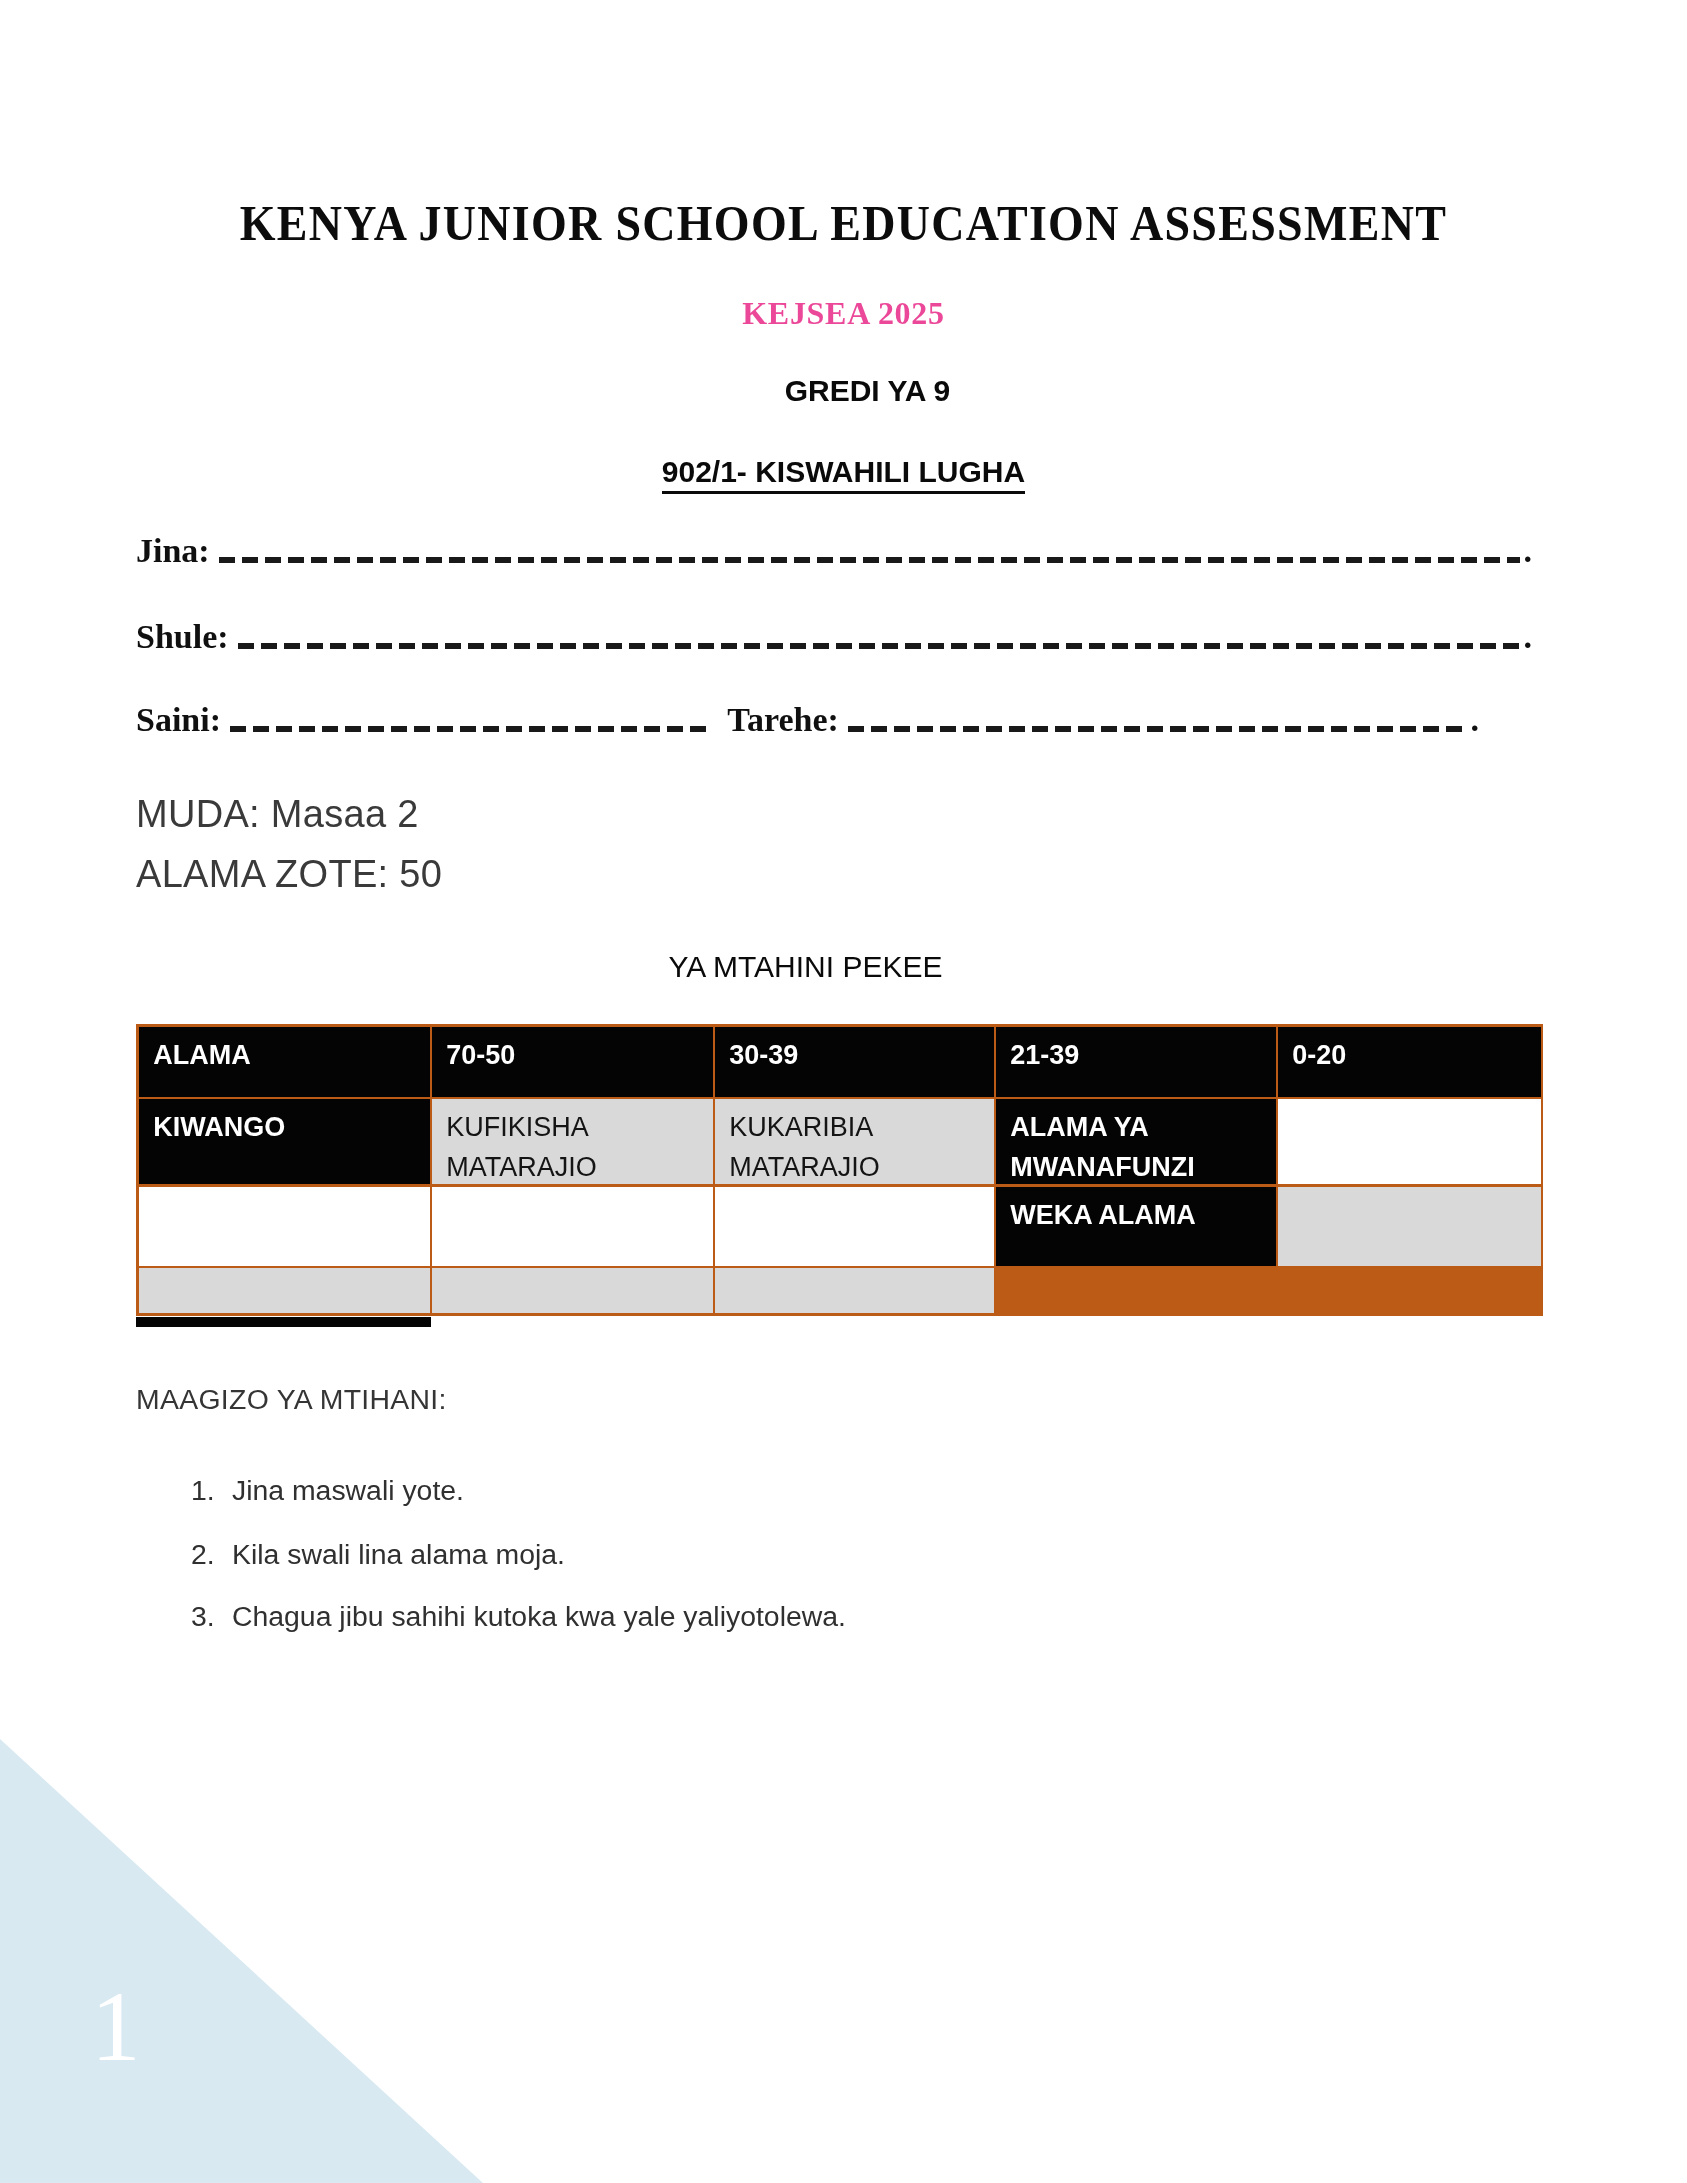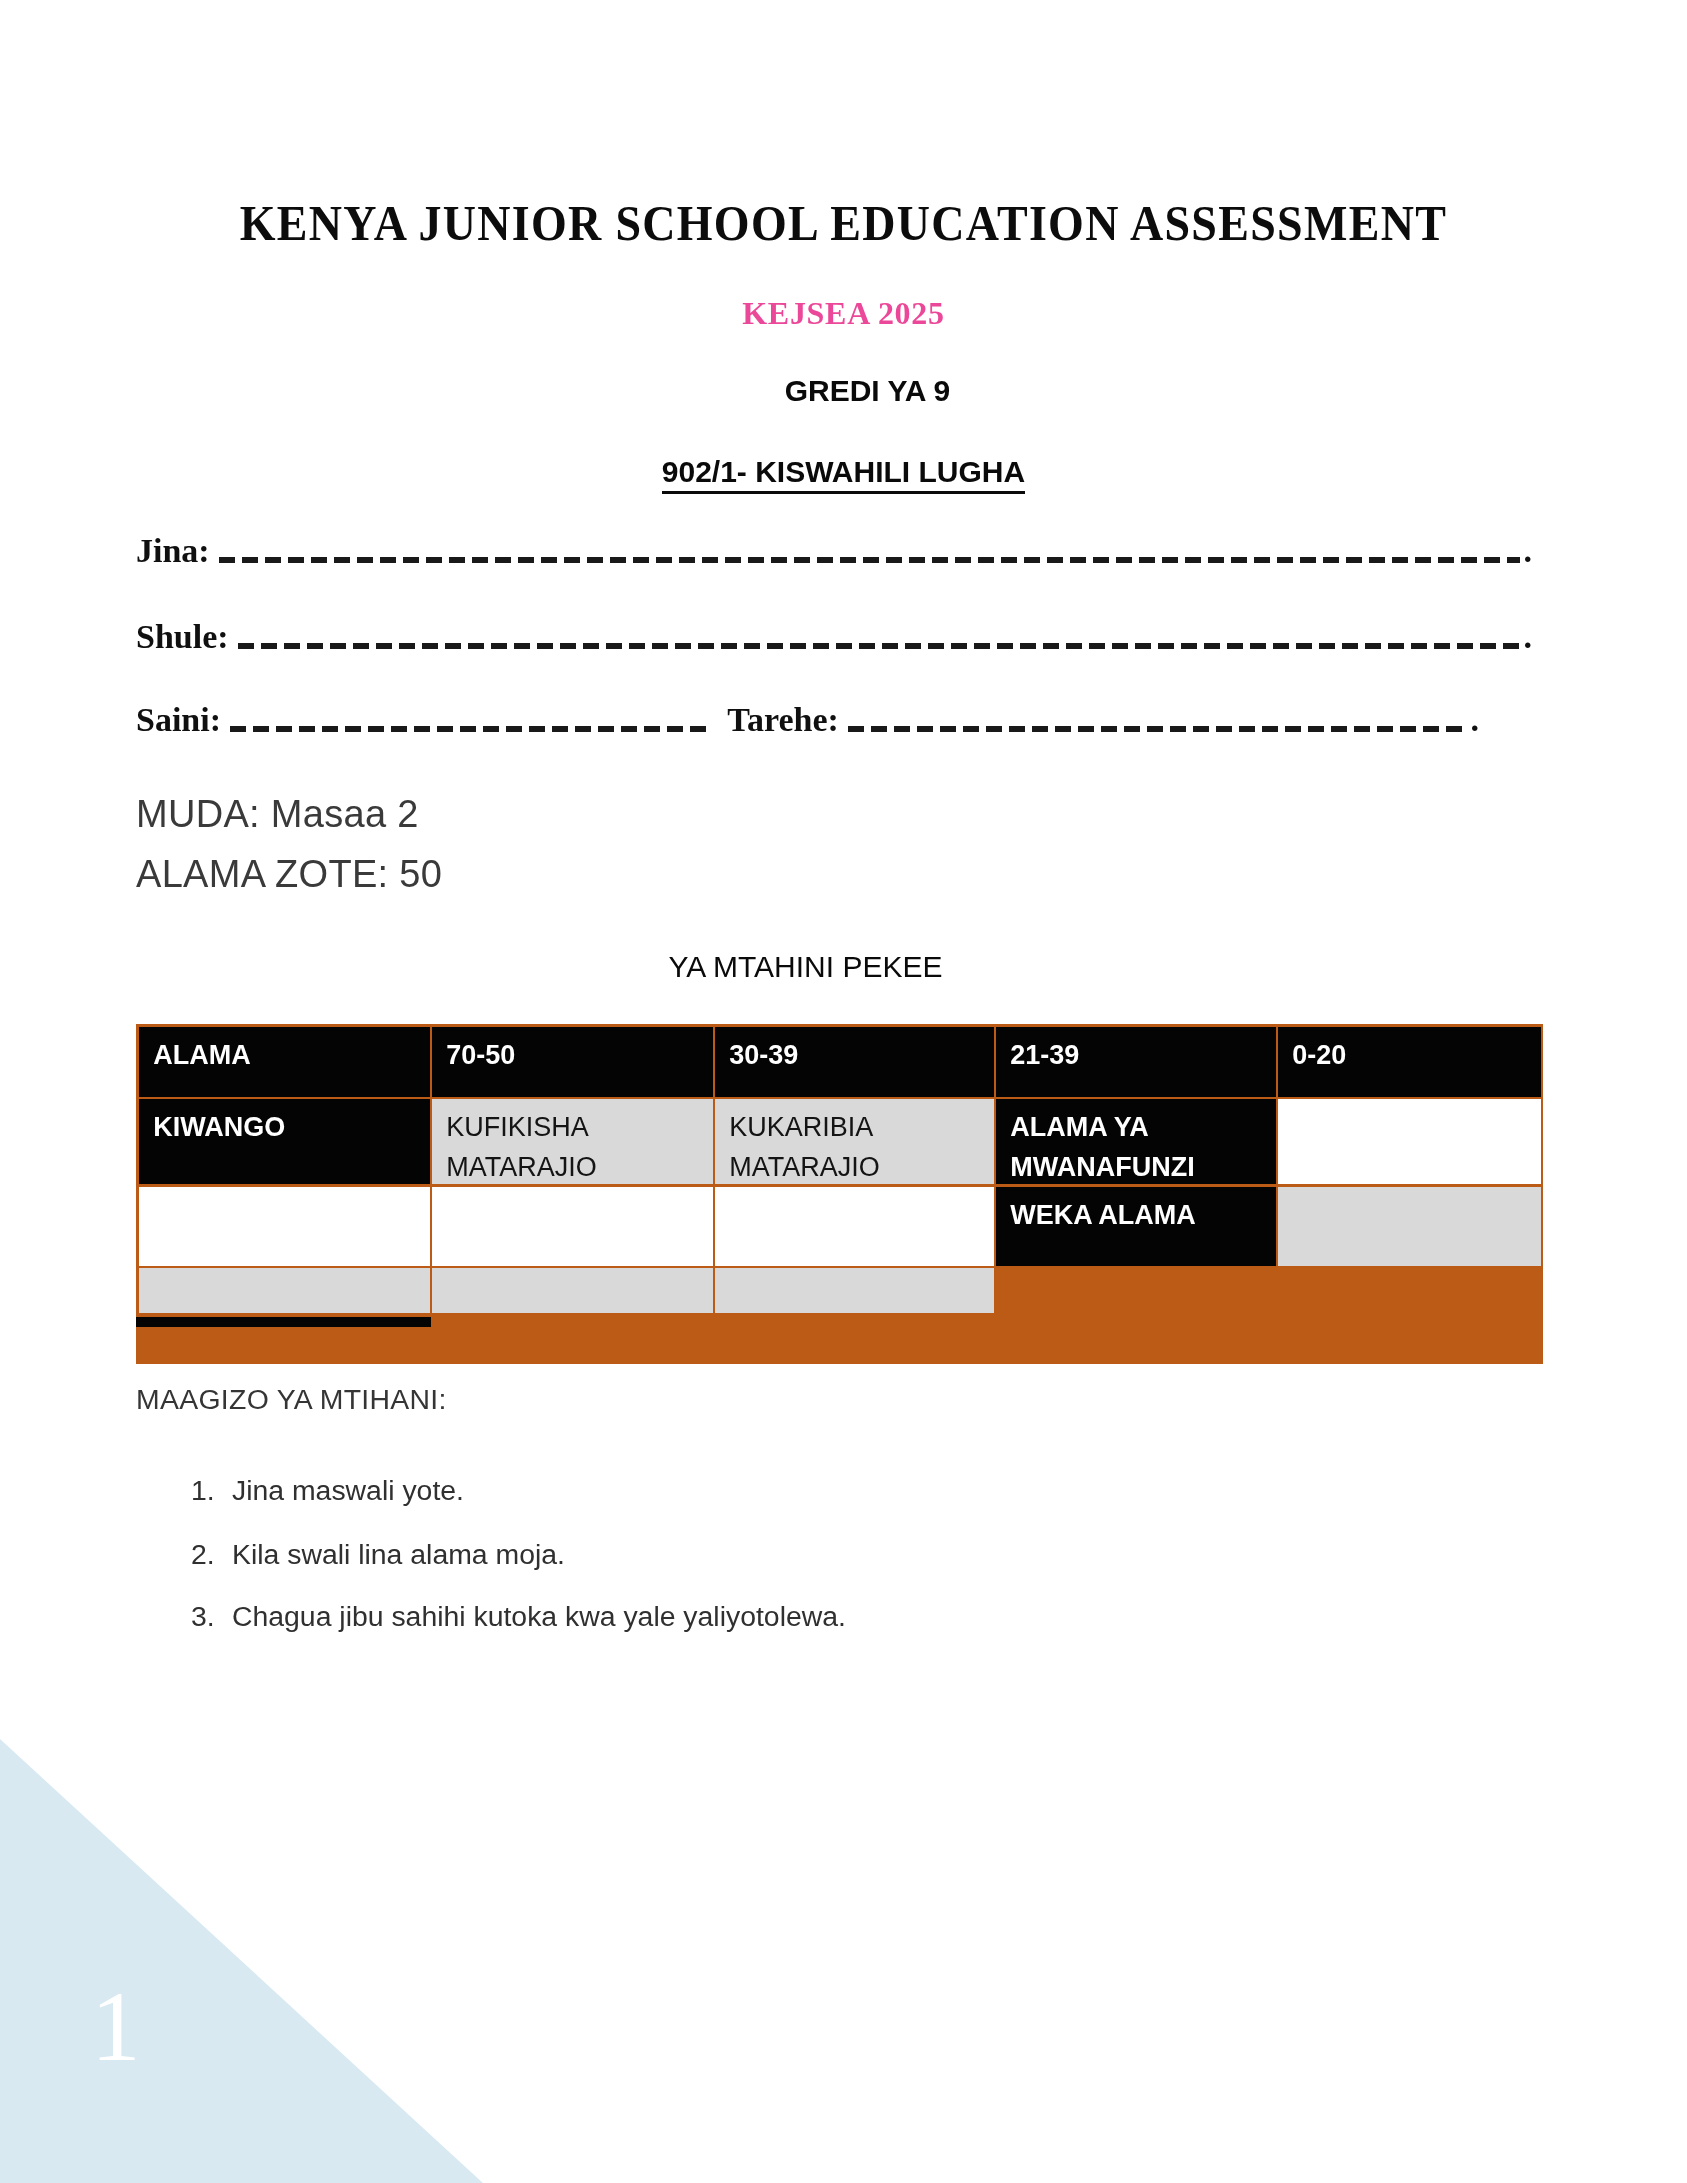--- a/index.html
+++ b/index.html
@@ -65,21 +65,21 @@
     letter-spacing:0.3px;
   }
   #muda-line{top:793px;}
   #alama-zote-line{top:853px;}
   
   .examiner-heading{
     position:absolute;top:950px;left:0;width:1611px;text-align:center;
     font-weight:normal;font-size:30px;color:#0a0a0a;
   }
   .score-table{
-    position:absolute;left:136px;top:1024px;width:1407px;height:340px;
+    position:absolute;left:136px;top:1024px;width:1407px;height:292px;
     display:grid;
     grid-template-columns:291px 281px 279px 280px 263px;
     grid-template-rows:70px 85px 79px 45px;
     gap:2.6px 2px;padding:2.6px;box-sizing:border-box;
     background:var(--accent,#bc5b16);
   }
   .cell{padding:9.3px 6.6px 0 14.6px;box-sizing:border-box;font-size:27px;line-height:1.45;}
   .cell.black{background:var(--header_bg,#040404);color:#ffffff;font-weight:bold;}
   .cell.gray{background:var(--row_alt_bg,#d9d9d9);color:#141414;}
   .cell.white{background:#ffffff;}

